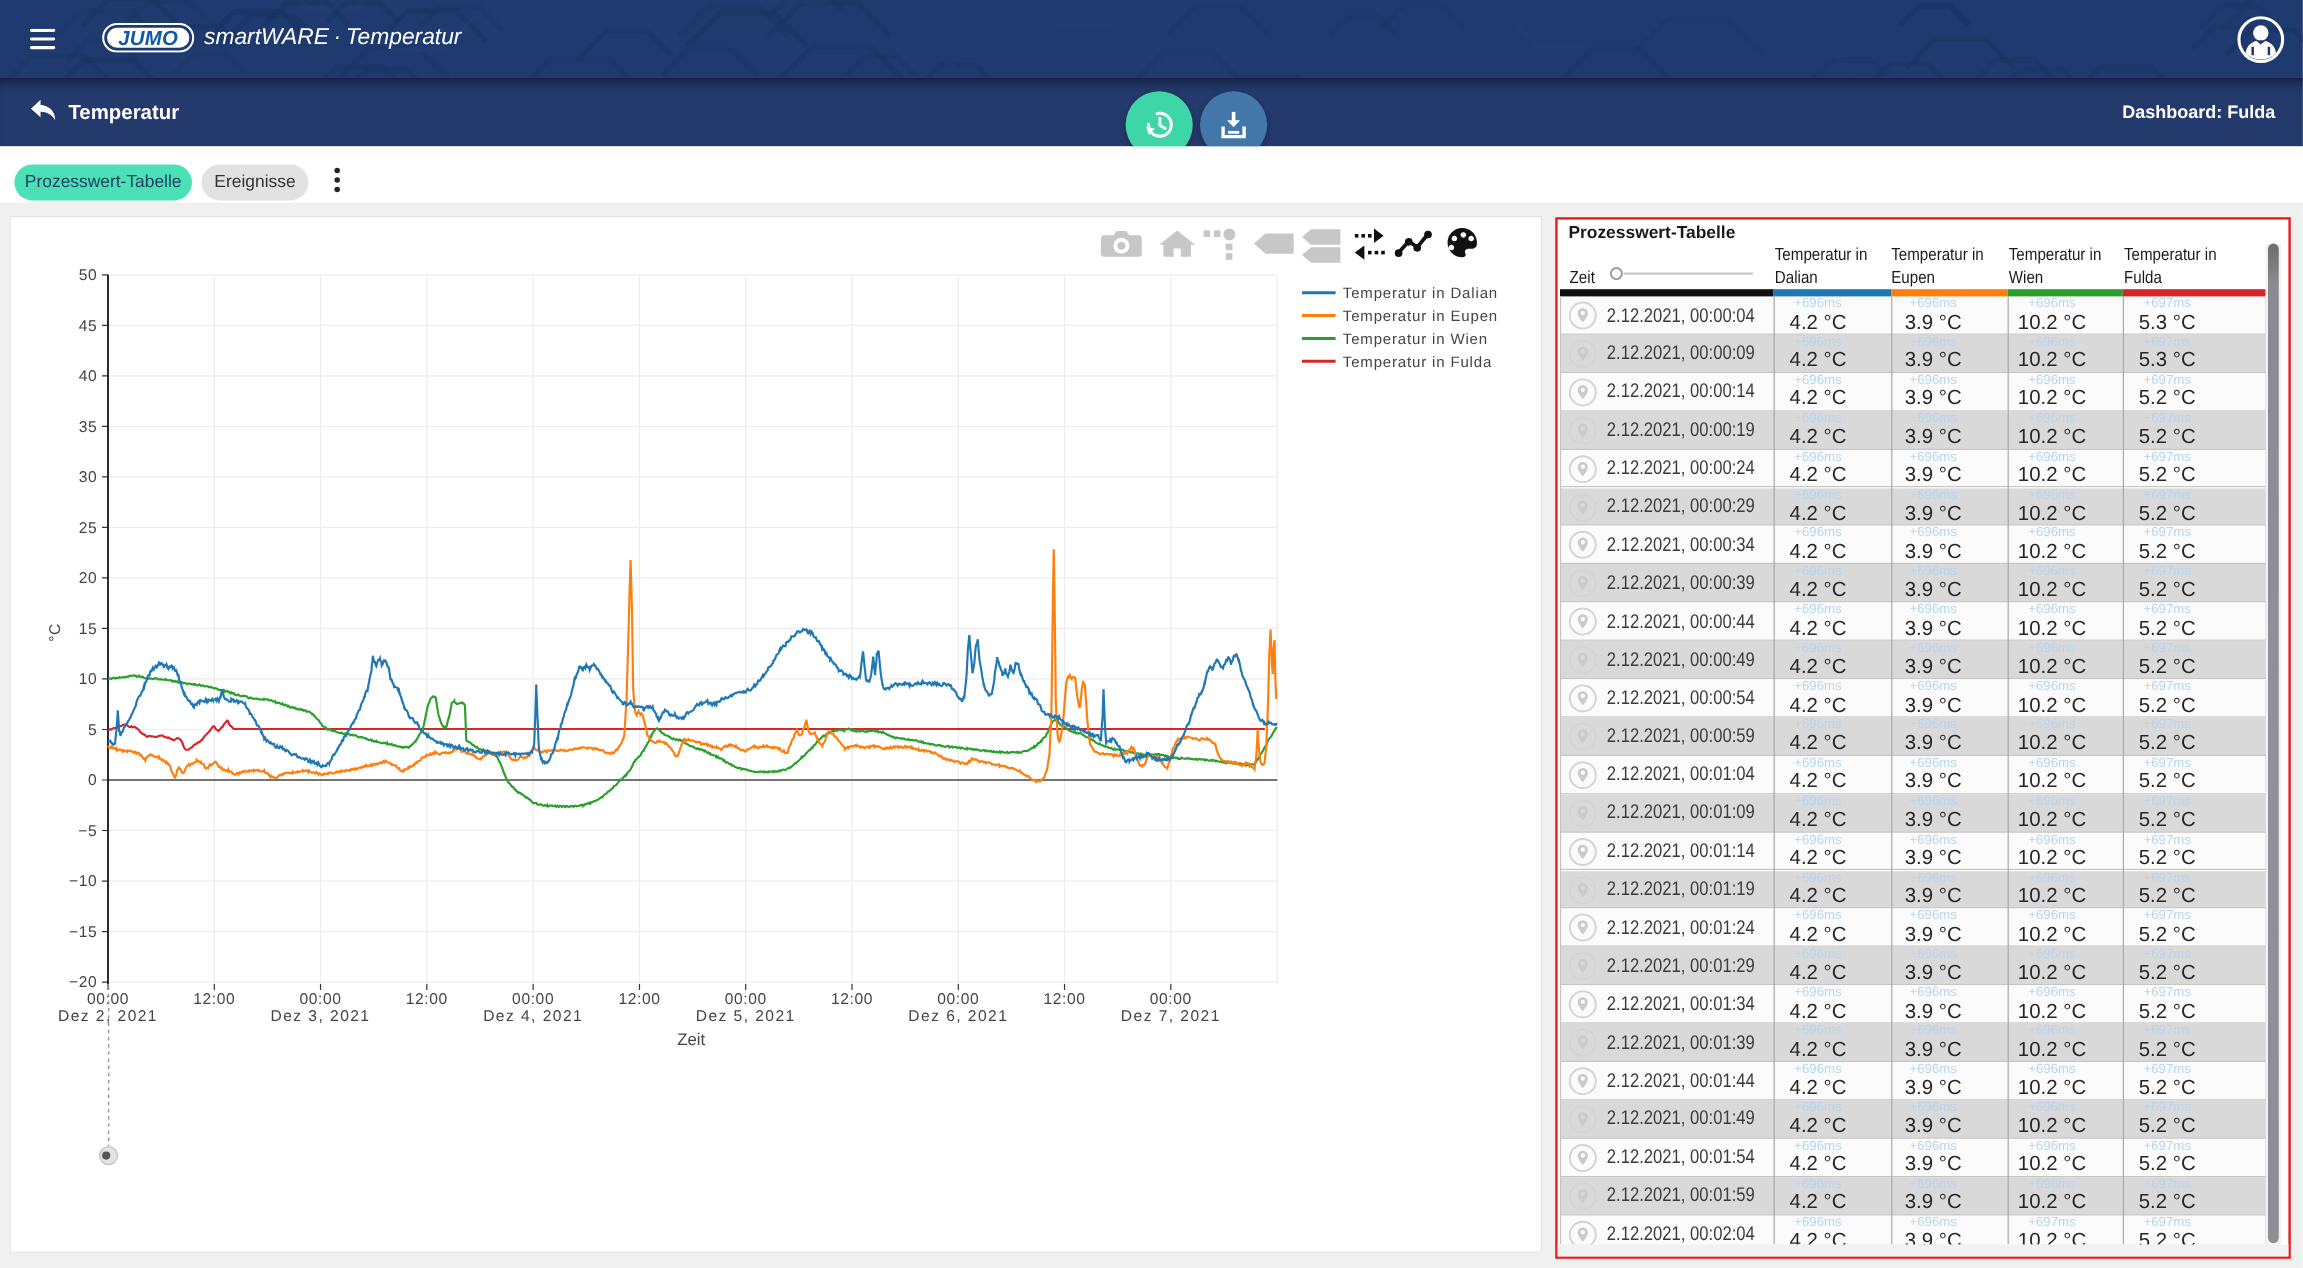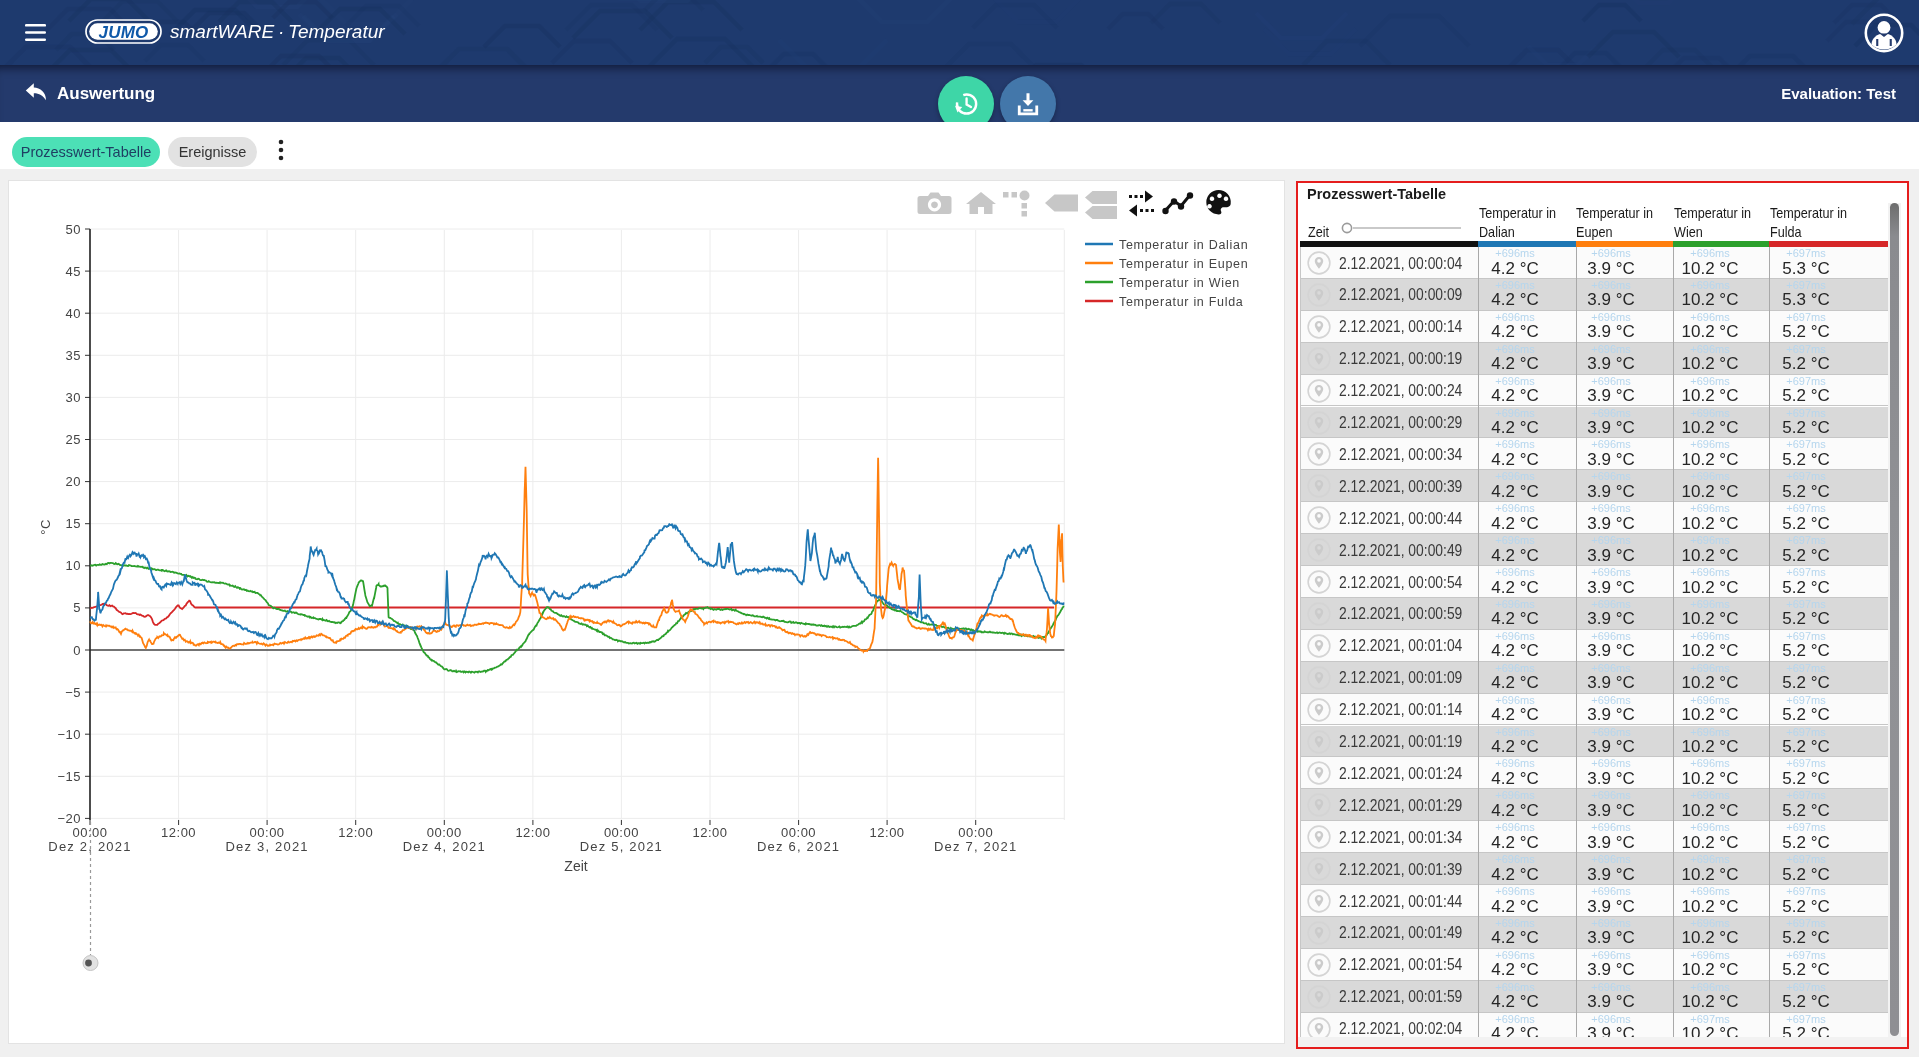--- a/index.html
+++ b/index.html
@@ -131,22 +131,22 @@
 <circle cx="20" cy="14.5" r="6.4" fill="#fff"></circle>
 <path d="M7.5 31.5 a12.5 11 0 0 1 25 0 a 18 18 0 0 1 -25 0 Z" fill="#fff"></path>
 <path d="M20 24 l-4.5 -3.5 h9 Z" fill="#243a6c"></path>
 <rect x="12.2" y="26" width="2.1" height="7" fill="#243a6c"></rect>
 <rect x="25.7" y="26" width="2.1" height="7" fill="#243a6c"></rect>
 </svg>
 
 <svg class="abs" style="left:24px;top:82px" width="24" height="20" viewBox="0 0 24 20">
 <path d="M9.8 1.2 L1.8 8.6 L9.8 15.8 V11.2 C14.8 11.1 19.2 13.6 22 18.2 C22 10.2 16.2 5.7 9.8 5.5 Z" fill="#fff"></path>
 </svg>
-<div id="auswert">Auswertung</div>
-<div id="dash">Evaluation: Test</div>
+<div id="auswert">Temperatur</div>
+<div id="dash">Dashboard: Fulda</div>
 <div class="cbtn" id="btn-g"></div>
 <div class="cbtn" id="btn-b"></div>
 
 <svg class="abs" style="left:952px;top:90px" width="28" height="28" viewBox="0 0 24 24">
 <circle cx="12.5" cy="12" r="8.2" fill="none" stroke="#fff" stroke-width="2.1" stroke-dasharray="27 8.5 16.1"></circle>
 <path d="M2.6 13.4 l6.2 1.2 l-4.1 4.6 z" fill="#fff"></path>
 <path d="M12.5 7.2 V 12.4 L16.3 14.6" fill="none" stroke="#fff" stroke-width="2" stroke-linecap="round"></path>
 </svg>
 
 <svg class="abs" style="left:1014px;top:90px" width="28" height="28" viewBox="0 0 24 24">

